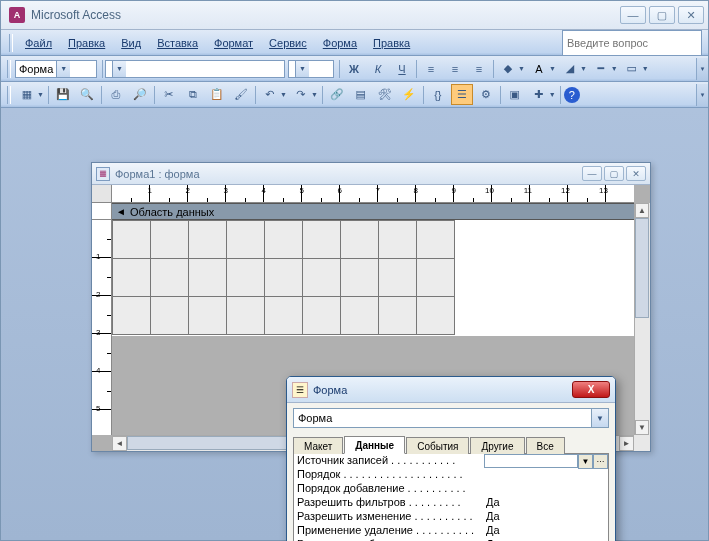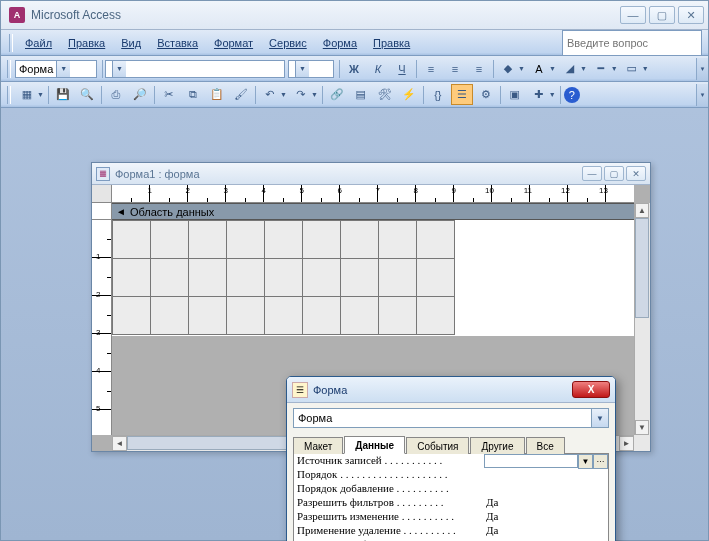--- a/index.html
+++ b/index.html
@@ -298,21 +298,21 @@
     z-index:1;
     font-weight: bold;
   }
   .props-grid {
     border: 1px solid #888;
     border-top:none;
     background:#fff;
     height: 162px;
     overflow:hidden;
   }
-  .prop-row { display:flex; height:14px; font-size:11px; border-bottom:1px dotted transparent;font-family:Liberation Serif, serif;}
+  .prop-row { display:flex; height:14px; font-size:11px; border-bottom:1px dotted transparent;}
   .prop-label { width: 190px; padding-left:3px; white-space:nowrap; overflow:hidden;}
   .prop-value { flex:1; padding-left:2px; }
   .prop-row.first .prop-value-wrap {
     display:flex; flex:1;
   }
   .prop-row.first .prop-value {
     border:1px solid #7f9db9; height:14px;
   }
   .prop-row.first .sel {
     width:15px; height:15px; border:1px solid #7f9db9; background:#ece9d8;

